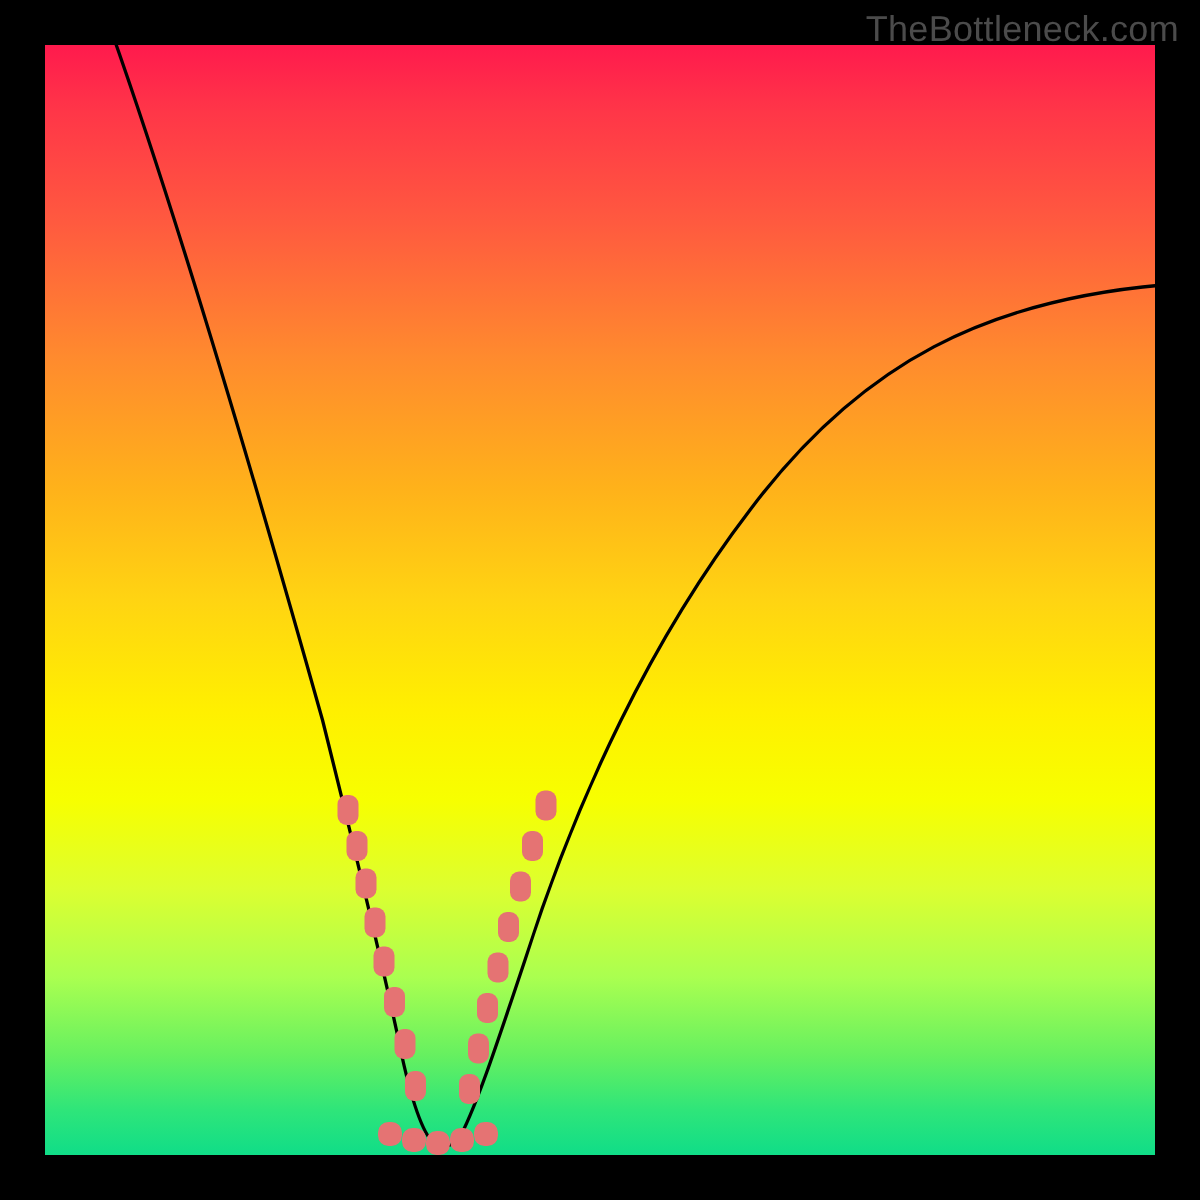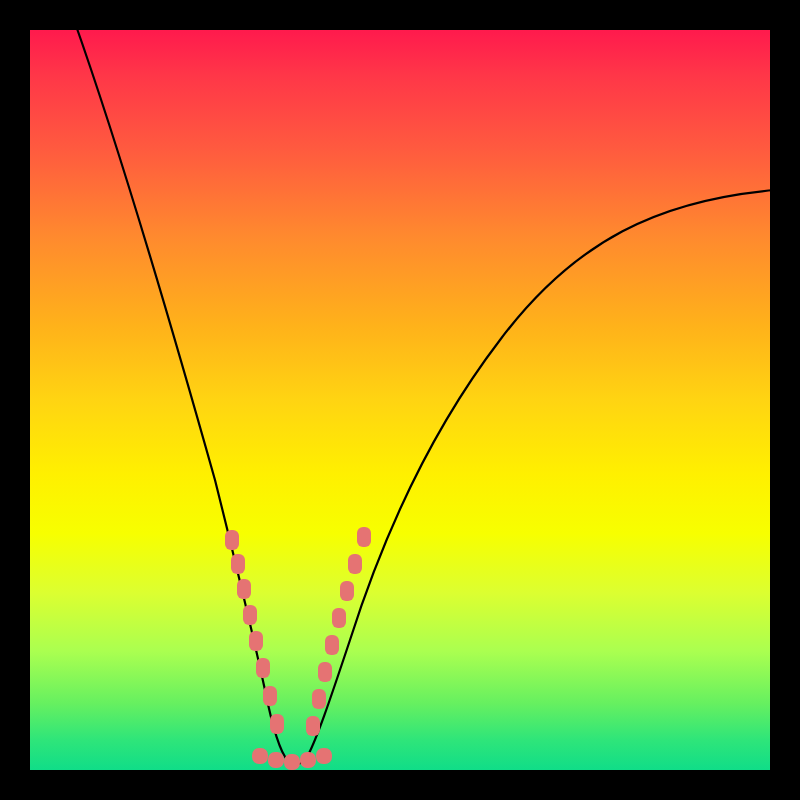--- a/index.html
+++ b/index.html
@@ -116,13 +116,14 @@
 
     <g class="bead-row">
       <rect x="222" y="718" width="16" height="16" rx="7"></rect>
       <rect x="238" y="722" width="16" height="16" rx="7"></rect>
       <rect x="254" y="724" width="16" height="16" rx="7"></rect>
       <rect x="270" y="722" width="16" height="16" rx="7"></rect>
       <rect x="286" y="718" width="16" height="16" rx="7"></rect>
     </g>
   </svg>
 
+  <div class="watermark">TheBottleneck.com</div>
 </div>
 
 </body></html>

